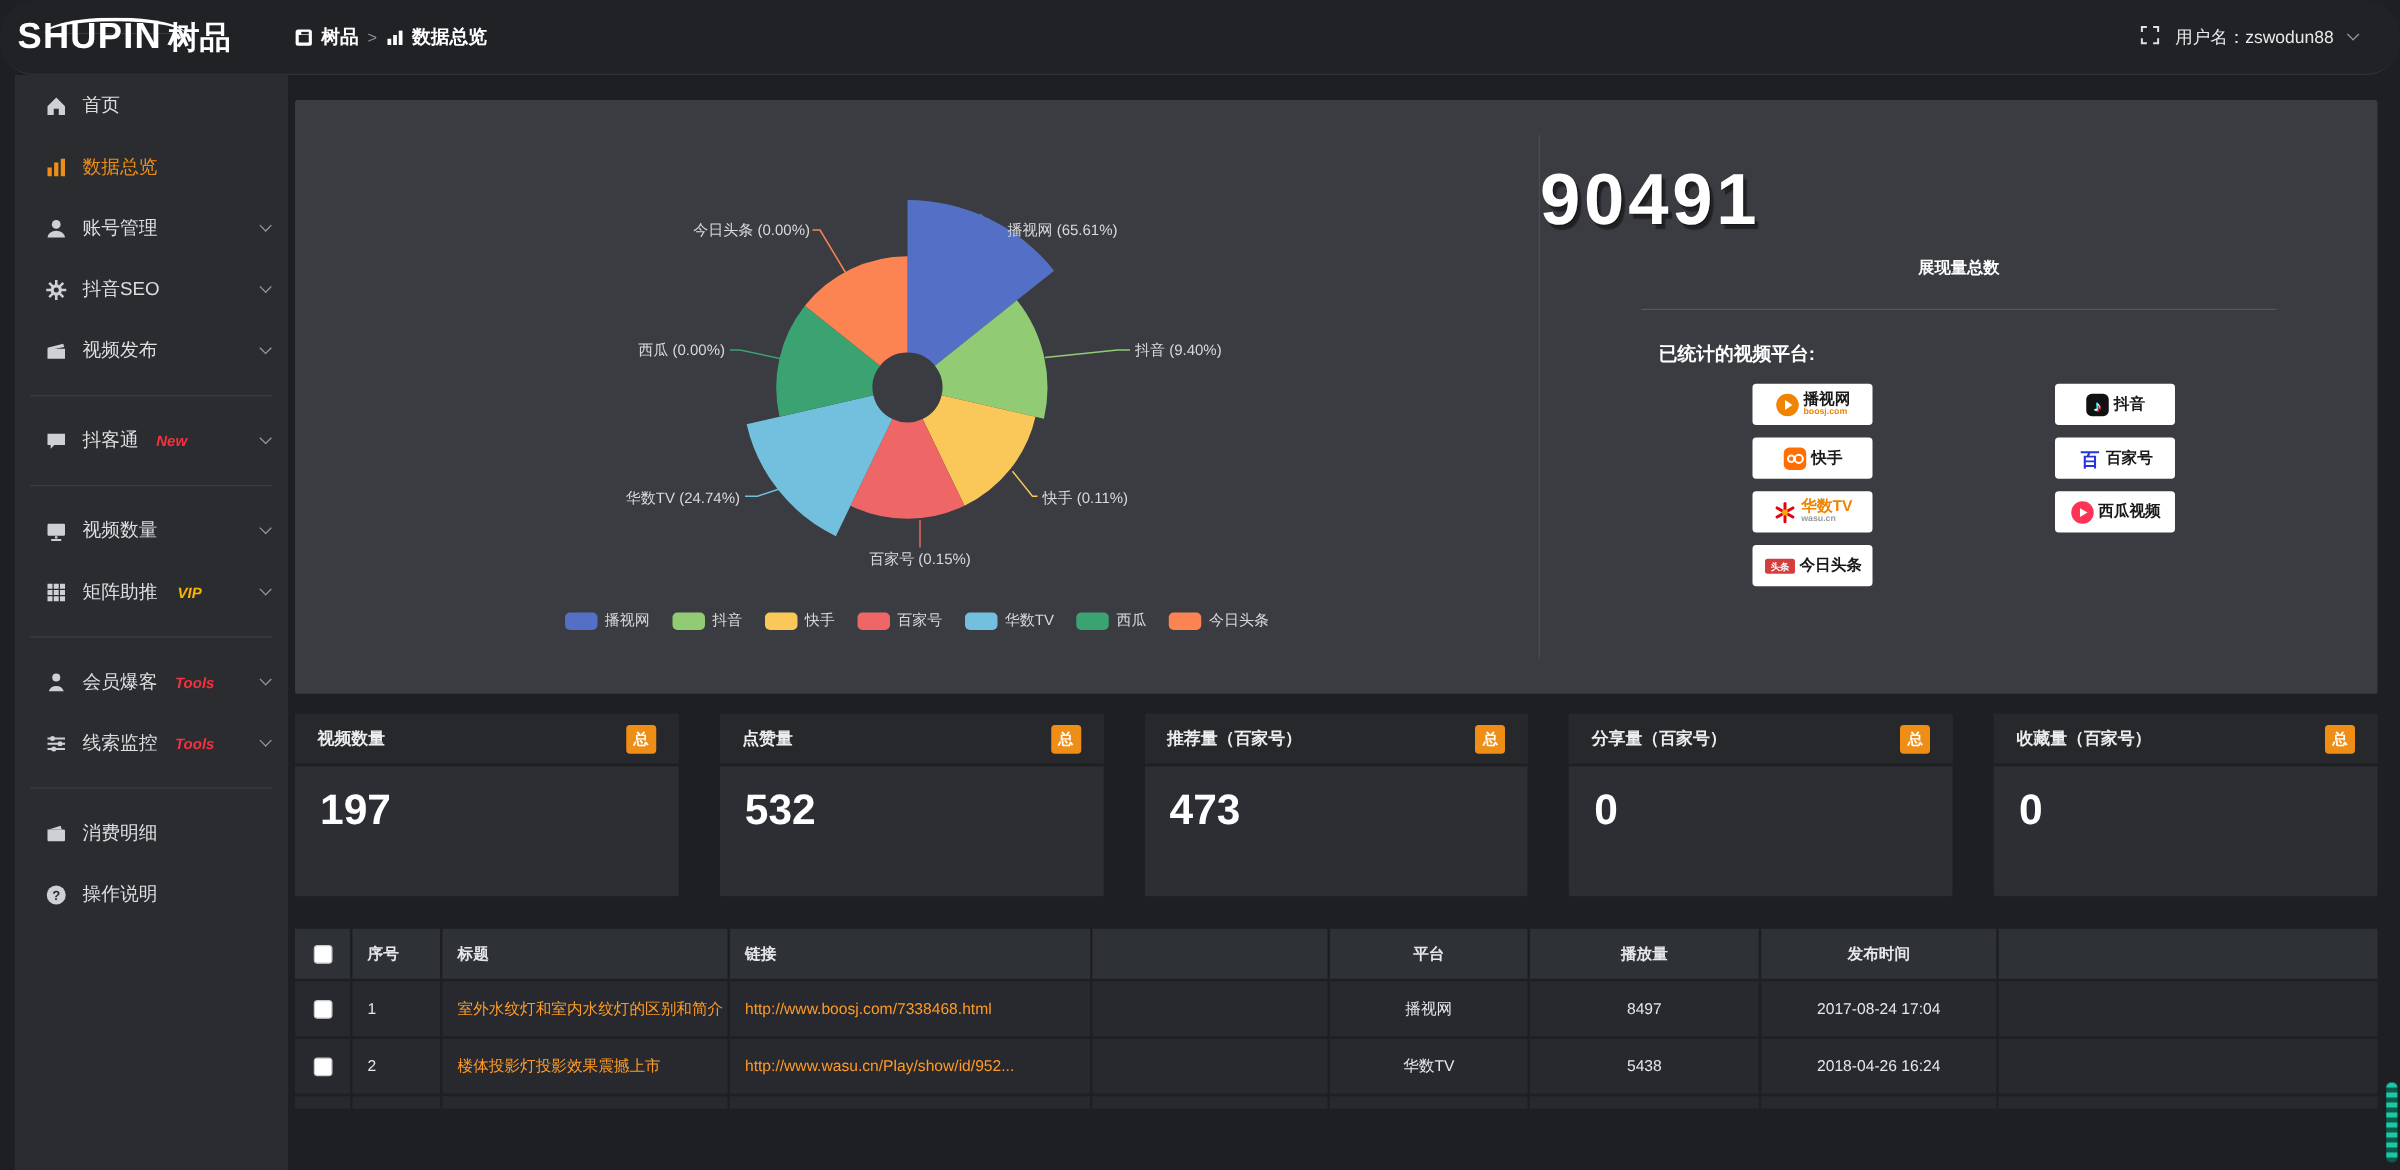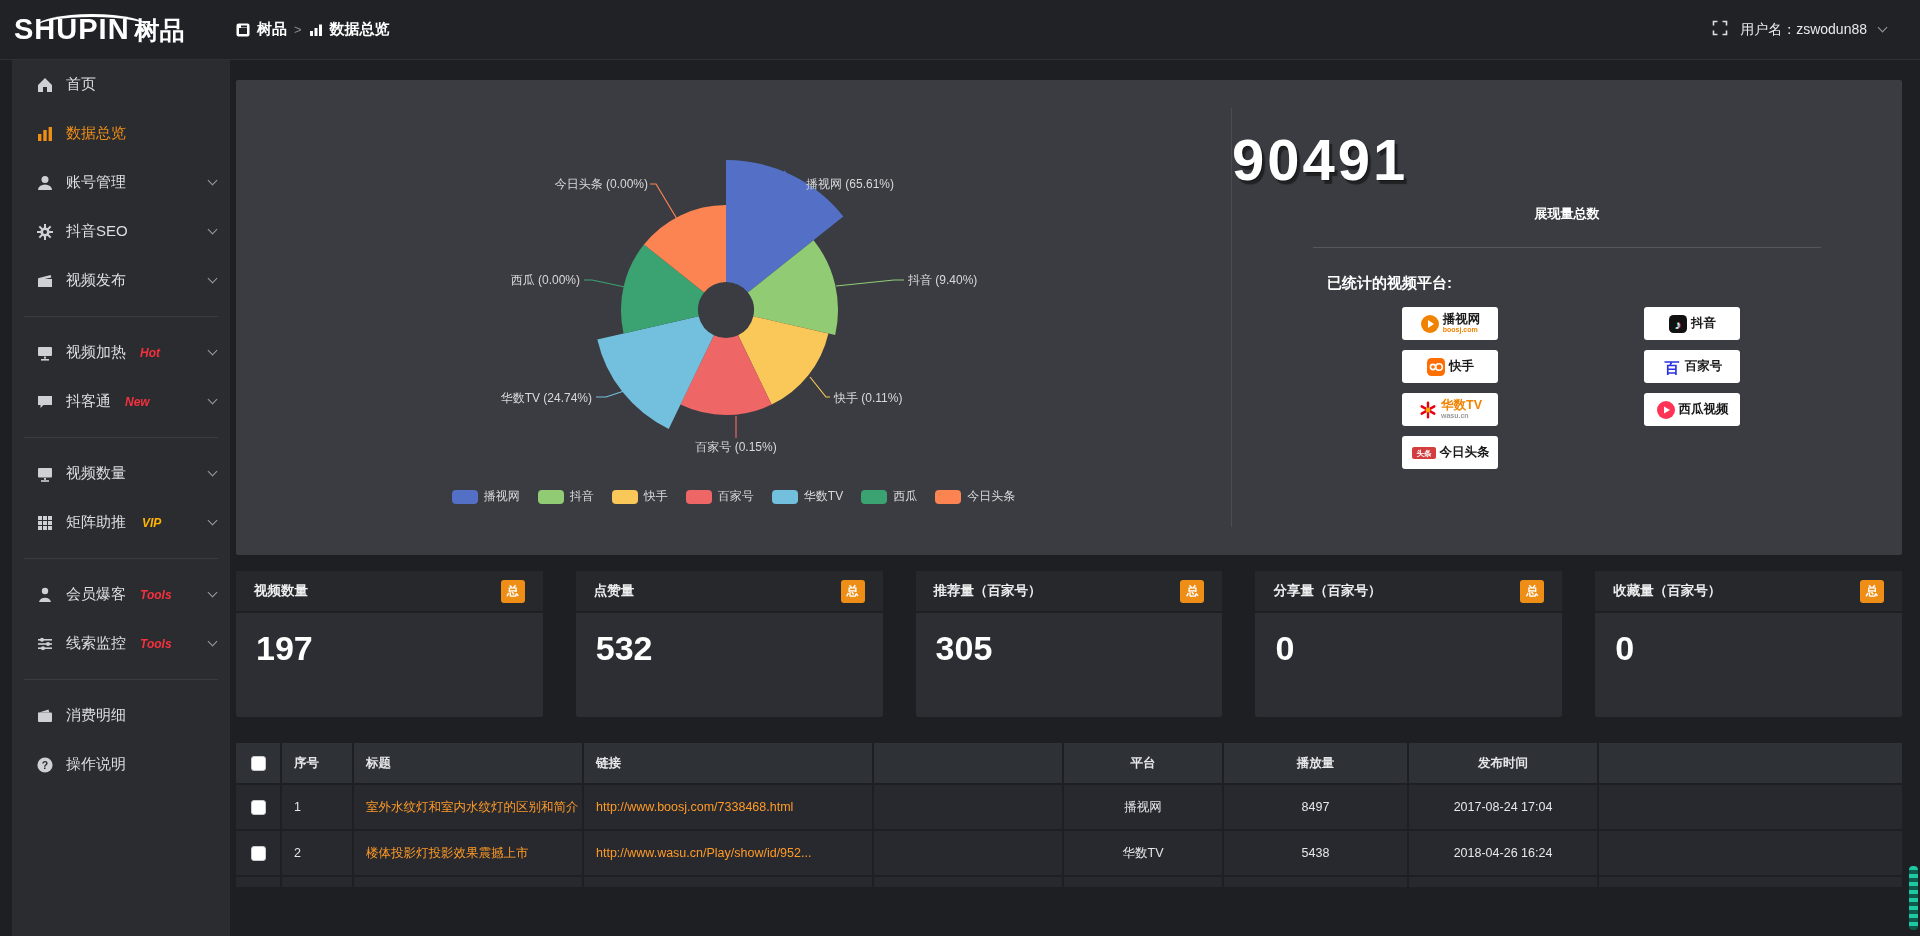--- a/index.html
+++ b/index.html
@@ -2,21 +2,21 @@
 <html style="--accent: #ef8e17; --link: #ff9a27; --hot: #f5313d; --vip: #ffb400;"><head>
 <meta charset="utf-8">
 <style>
   * { margin:0; padding:0; box-sizing:border-box; }
   html,body { width:1920px; height:936px; overflow:hidden; }
   body { font-family:"Liberation Sans","DejaVu Sans",sans-serif; background:#1d1f23; color:#e4e5e7; }
   :root { --accent:#ef8e17; --link:#ff9a27; --hot:#f5313d; --vip:#ffb400; --pagebg:#1d1f23; }
 
   
   .top-header { position:fixed; top:0; left:0; width:1920px; height:60px; background:#202226;
-    display:flex; align-items:center; z-index:10; border-bottom:1px solid #2e3034; }
+    display:flex; align-items:center; z-index:10; border-bottom:1px solid #2e3034;border-radius:27px; }
   .logo { width:218px; padding-left:14px; position:relative; display:flex; align-items:baseline; flex:none; }
   .logo-arc { position:absolute; top:1px; left:36px; width:112px; height:13px;
     border-top:3px solid #fff; border-radius:56px 56px 0 0 / 13px 13px 0 0; }
   .logo-en { font-size:29px; font-weight:800; letter-spacing:1px; color:#fff; }
   .logo-cn { font-size:25px; font-weight:800; color:#fff; margin-left:5px; }
   .breadcrumb { display:flex; align-items:center; gap:7px; margin-left:18px; font-size:15px; font-weight:700; color:#fff; }
   .bc-sep { color:#8a8c90; font-size:13px; font-weight:400; }
   .bc-icon { display:inline-flex; }
   .header-right { margin-left:auto; padding-right:34px; display:flex; align-items:center; gap:12px; font-size:14px; color:#e8e9eb; }
   .chev { width:7px; height:7px; border-right:1.5px solid #9a9ca0; border-bottom:1.5px solid #9a9ca0;
@@ -201,32 +201,20 @@
               <path d="M2 6.2 L14.6 3 L15.4 5.6 L2.8 8.2 Z"></path>
             </svg>
           </span>
           <span class="s-label">视频发布</span>
           <span class="chev"></span>
         </div>
         <div class="side-divider"></div>
         <div class="side-item">
           <span class="s-icon">
             <svg width="18" height="18" viewBox="0 0 18 18" fill="currentColor">
-              <rect x="2" y="3" width="14" height="9" rx="1"></rect>
-              <rect x="8" y="12.6" width="2" height="2"></rect>
-              <rect x="5" y="15" width="8" height="1.6"></rect>
-            </svg>
-          </span>
-          <span class="s-label">视频加热</span>
-          <span class="s-badge hot">Hot</span>
-          <span class="chev"></span>
-        </div>
-        <div class="side-item">
-          <span class="s-icon">
-            <svg width="18" height="18" viewBox="0 0 18 18" fill="currentColor">
               <path d="M2 3 H16 V12 H7.5 L4.5 15 V12 H2 Z"></path>
             </svg>
           </span>
           <span class="s-label">抖客通</span>
           <span class="s-badge hot">New</span>
           <span class="chev"></span>
         </div>
         <div class="side-divider"></div>
         <div class="side-item">
           <span class="s-icon">
@@ -492,21 +480,21 @@
             <span class="card-title">点赞量</span>
             <span class="card-badge">总</span>
           </div>
           <div class="card-value">532</div>
         </div>
         <div class="card">
           <div class="card-head">
             <span class="card-title">推荐量（百家号）</span>
             <span class="card-badge">总</span>
           </div>
-          <div class="card-value">305</div>
+          <div class="card-value">473</div>
         </div>
         <div class="card">
           <div class="card-head">
             <span class="card-title">分享量（百家号）</span>
             <span class="card-badge">总</span>
           </div>
           <div class="card-value">0</div>
         </div>
         <div class="card">
           <div class="card-head">

